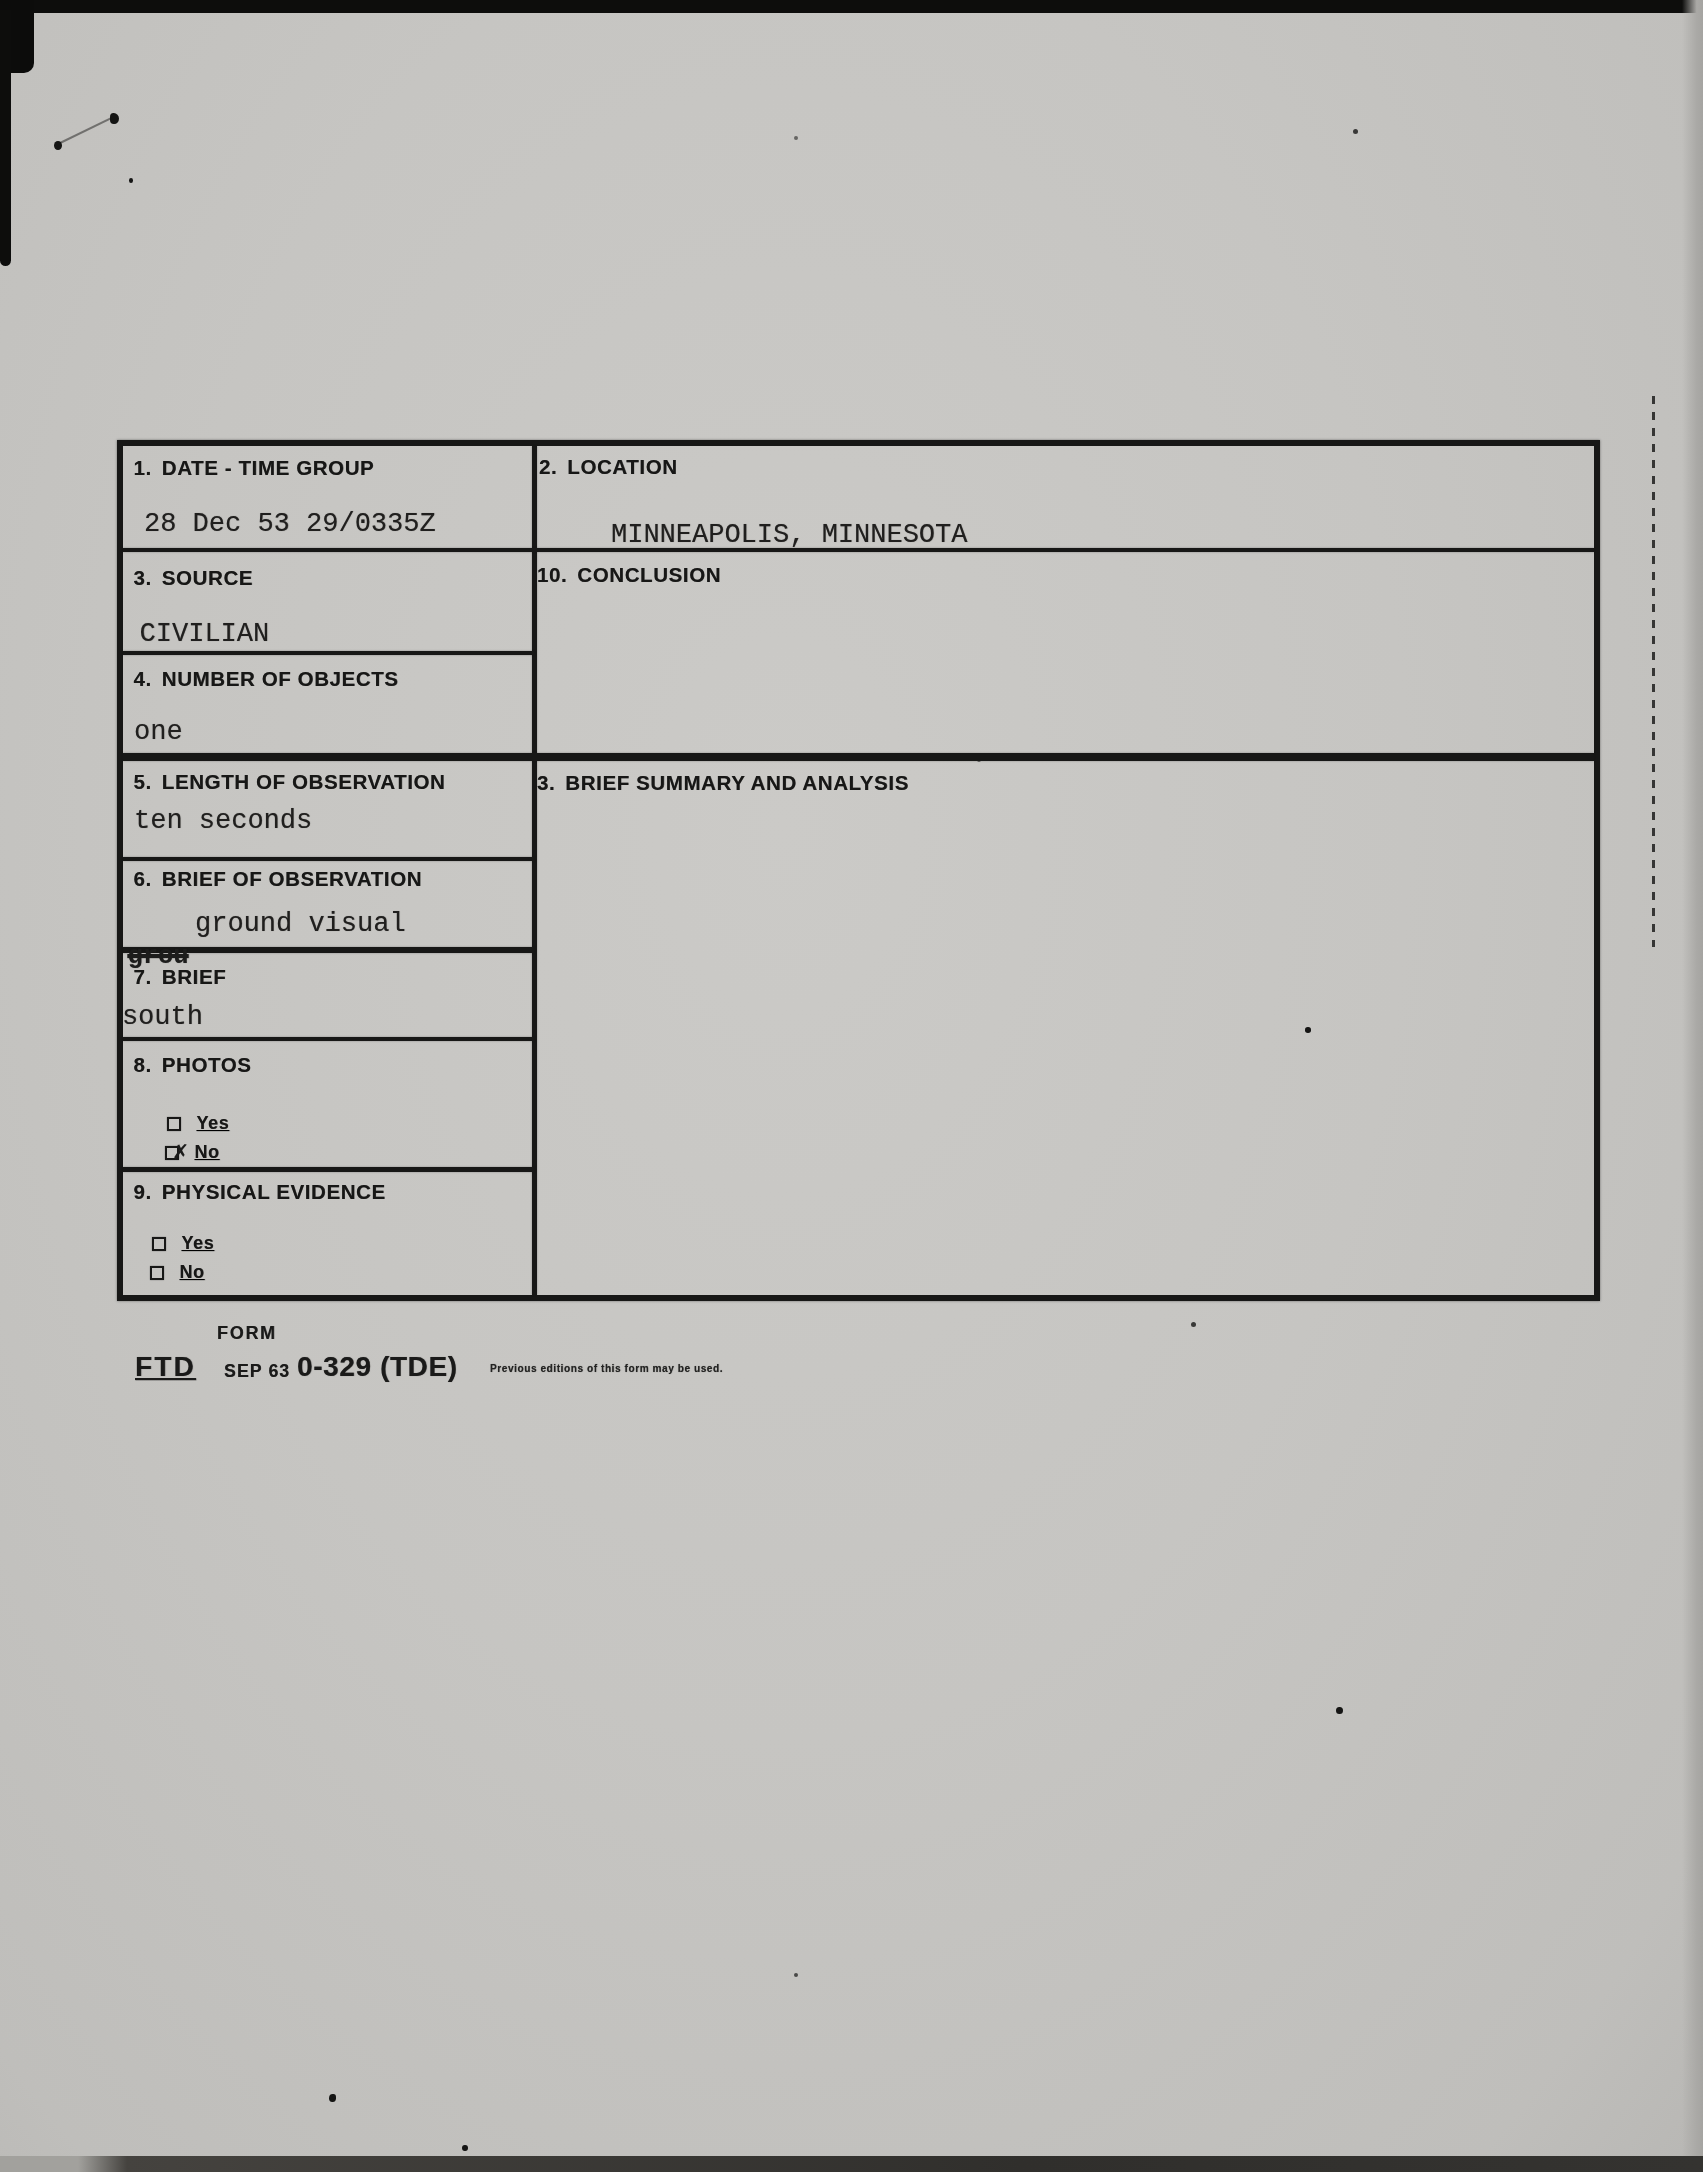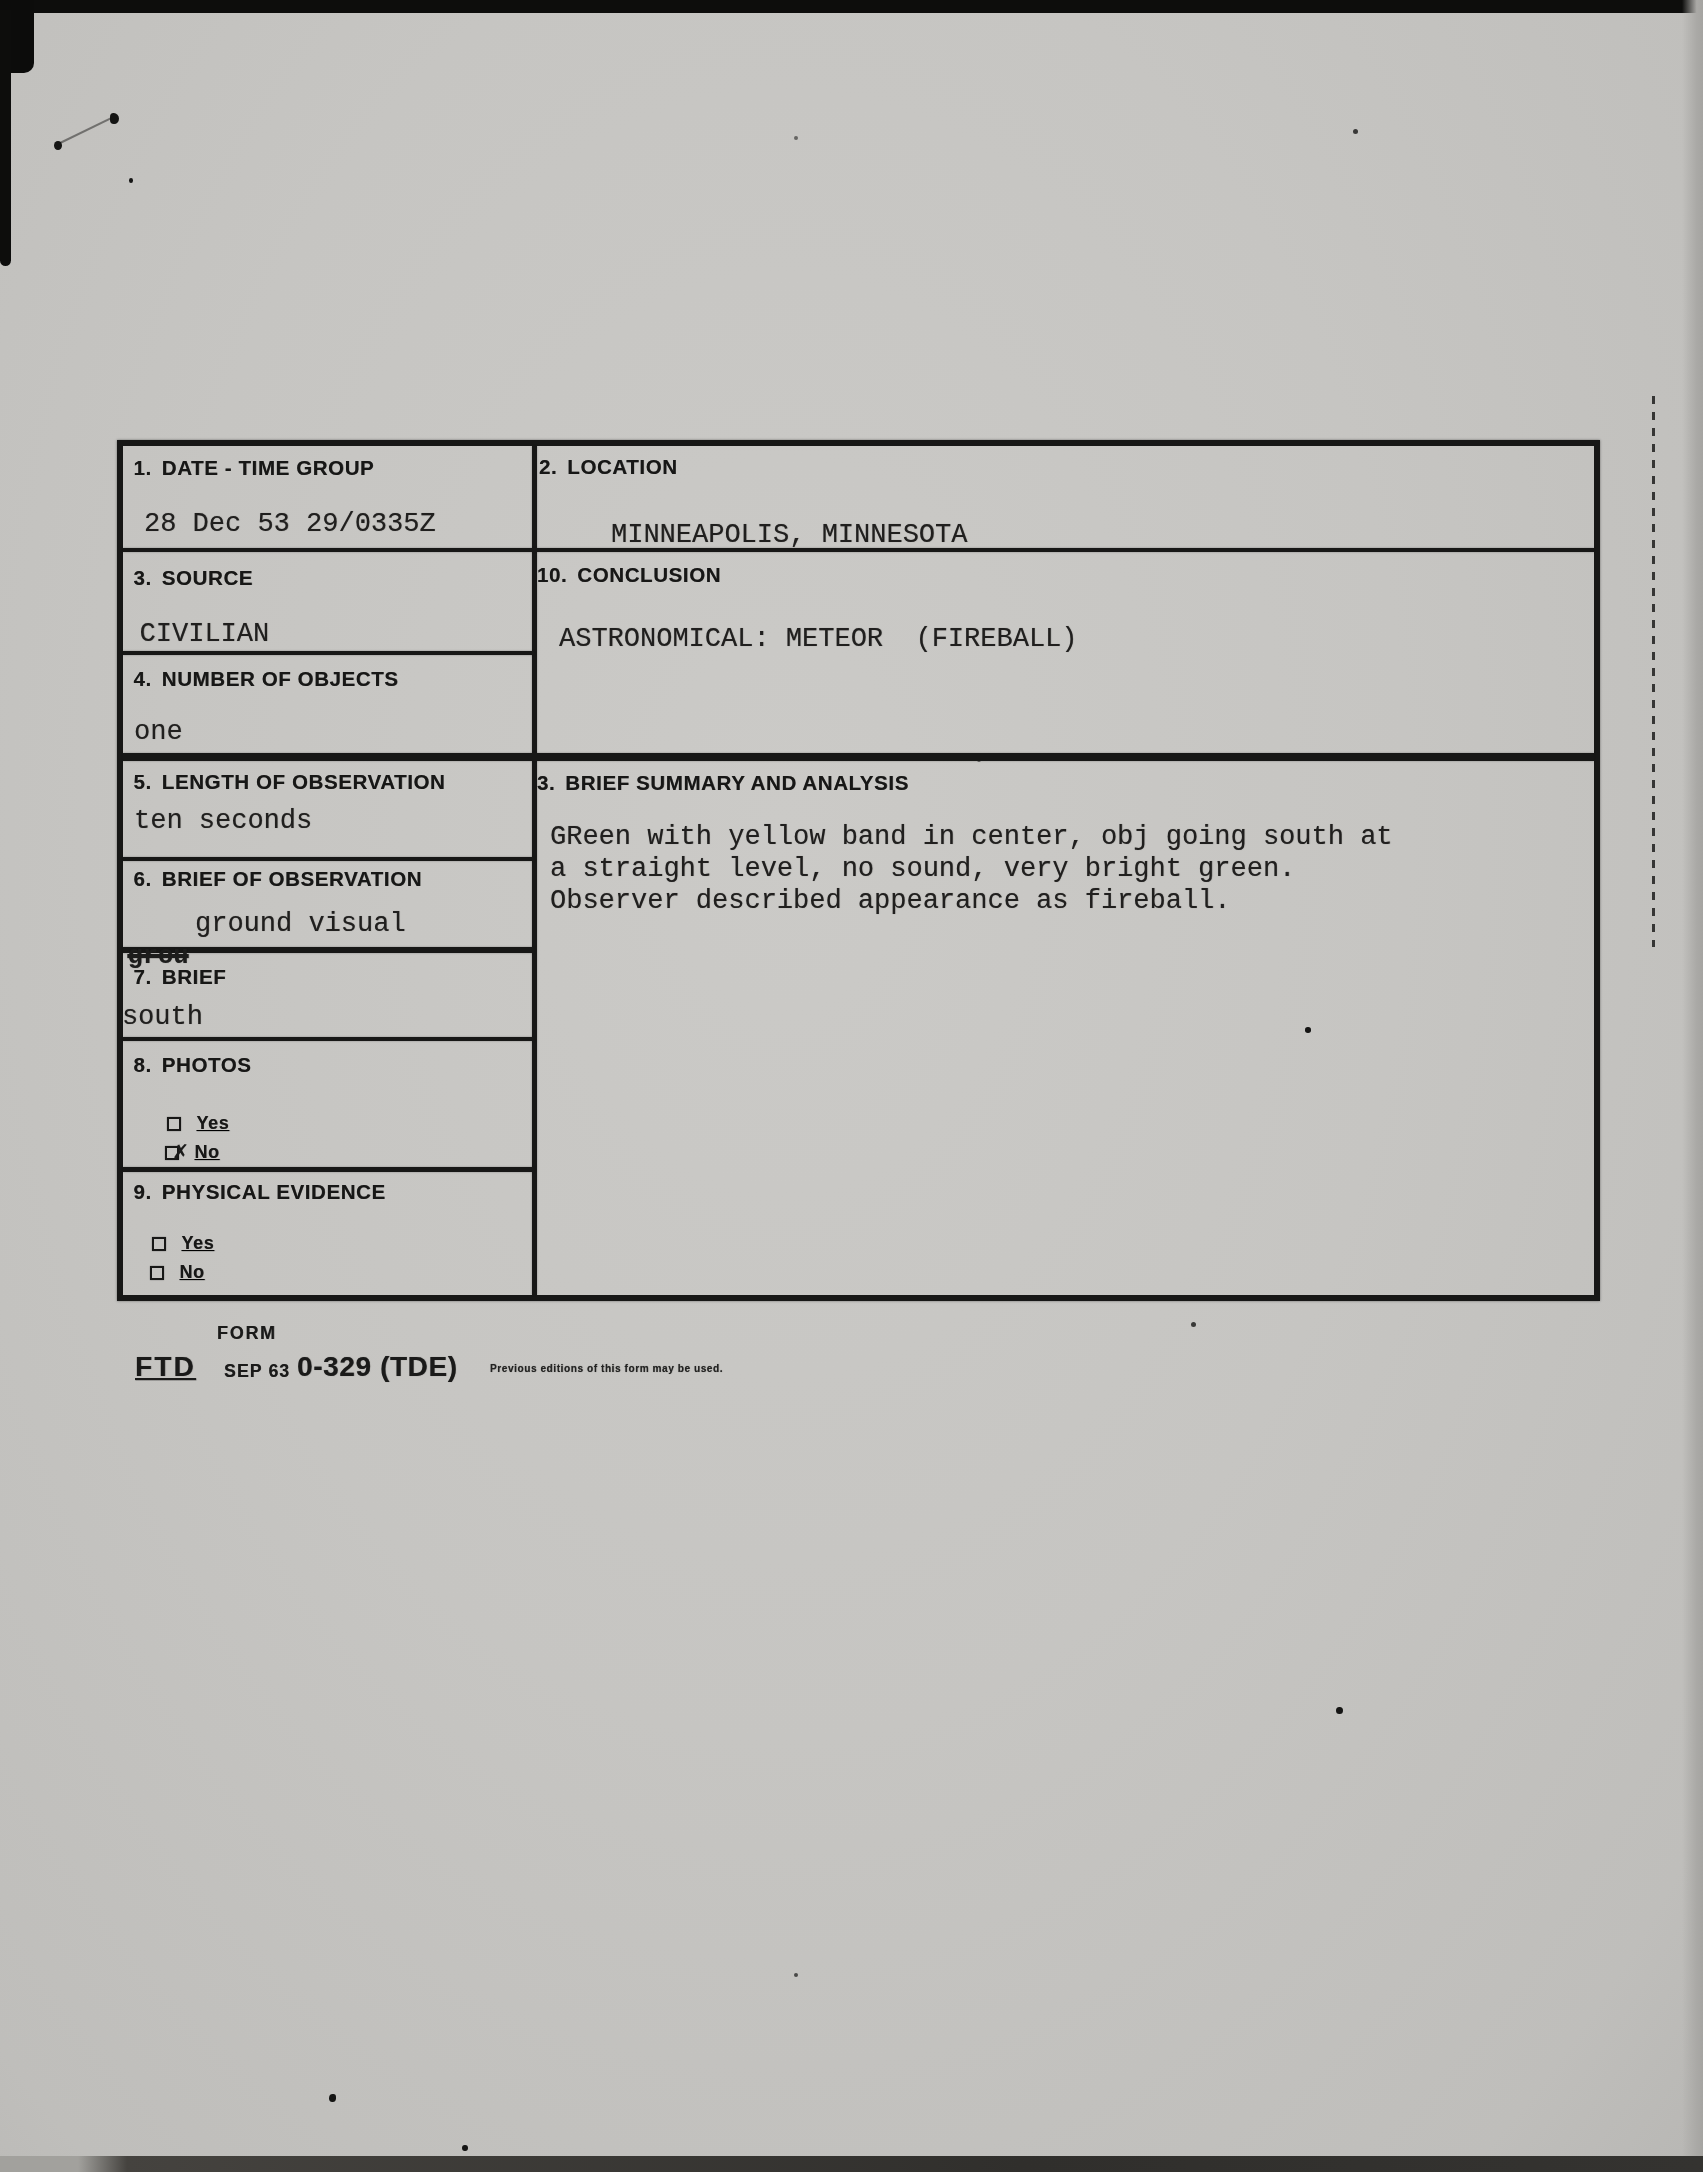--- a/index.html
+++ b/index.html
@@ -124,33 +124,31 @@
     <div class="plabel" style="left:10.5px;top:221px">
       <span>4.</span>
       <span>NUMBER OF OBJECTS</span>
     </div>
     <div class="typed" style="left:11px;top:270px">one</div>
 
     <div class="plabel" style="left:414px;top:117px">
       <span>10.</span>
       <span>CONCLUSION</span>
     </div>
-    <div class="typed" style="left:436px;top:177px">ASTRONOMICAL: METEOR  (FIREBALL)</div>
 
     <div class="plabel" style="left:10.5px;top:324px">
       <span>5.</span>
       <span>LENGTH OF OBSERVATION</span>
     </div>
     <div class="typed" style="left:11px;top:359px">ten seconds</div>
 
     <div class="plabel" style="left:414px;top:325px">
       <span>3.</span>
       <span>BRIEF SUMMARY AND ANALYSIS</span>
     </div>
-    <div class="typed" style="left:427px;top:375px;width:853px">GReen with yellow band in center, obj going south at a straight level, no sound, very bright green. Observer described appearance as fireball.</div>
 
     <div class="plabel" style="left:10.5px;top:421px">
       <span>6.</span>
       <span>BRIEF OF OBSERVATION</span>
     </div>
     <div class="typed" style="left:72px;top:462px">ground visual</div>
 
     <div class="grou">grou</div>
 
     <div class="plabel" style="left:10.5px;top:519px">

